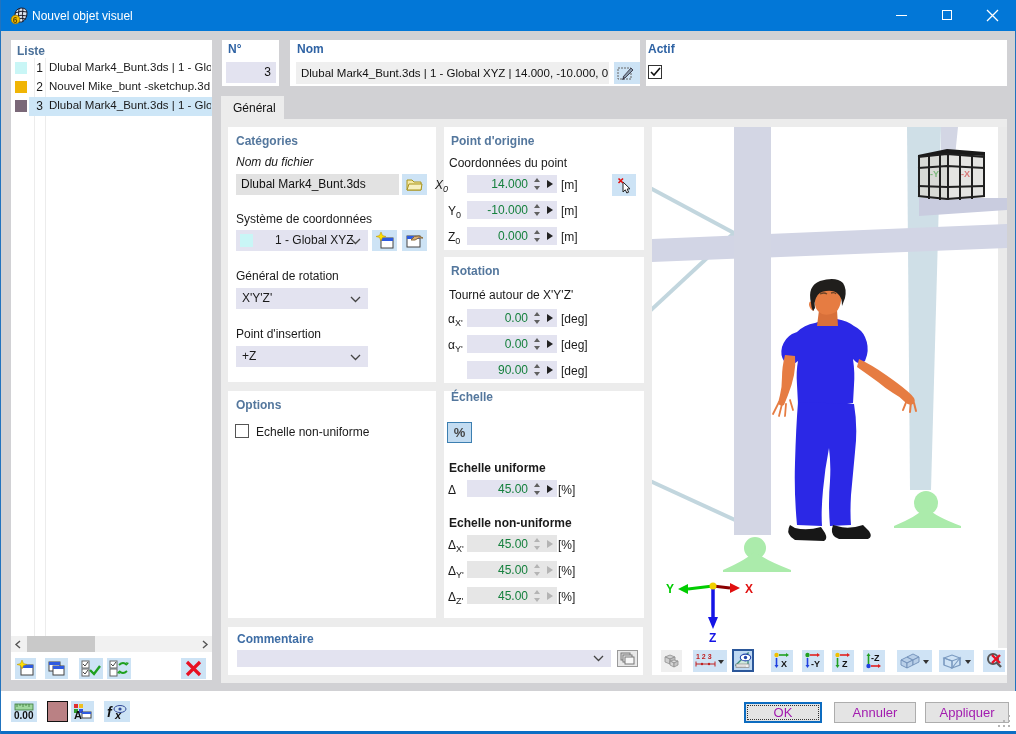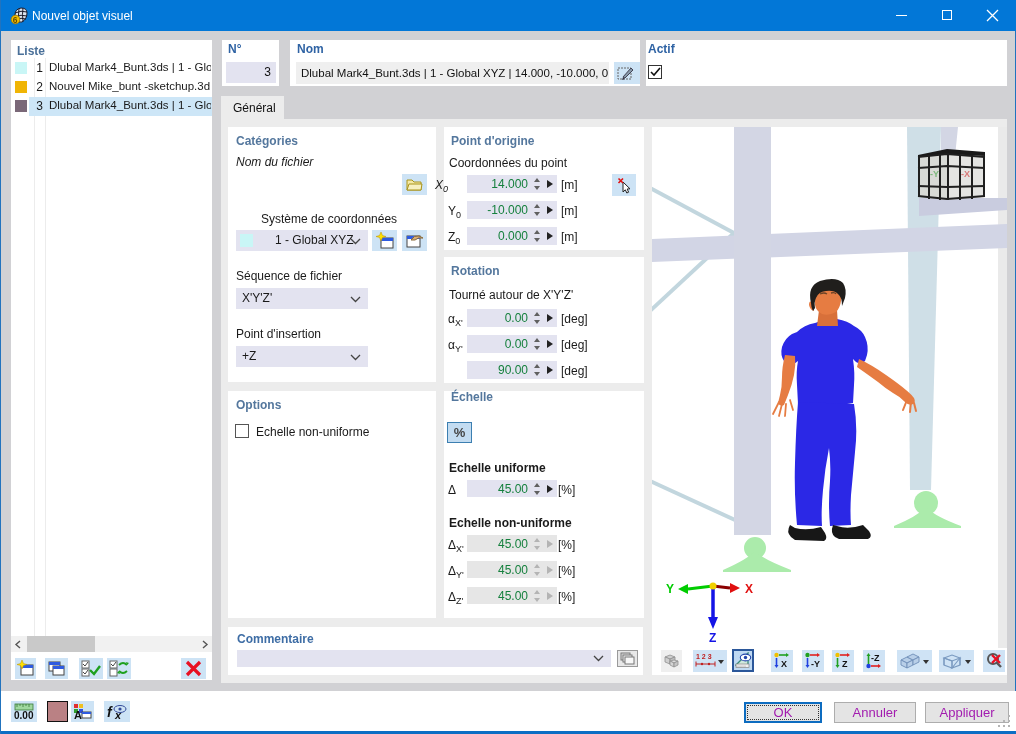--- a/index.html
+++ b/index.html
@@ -125,45 +125,46 @@
       <path d="M1 5 l3 3 l6 -7" stroke="#111" stroke-width="1.6" fill="none"></path>
     </svg>
 
 <div class="abs" style="left:220px;top:96px;width:63px;height:24px;background:#ECECEC;"></div>
 <div class="lab" style="left:232px;top:101px;color:#111;">Général</div>
 <div class="abs" style="left:220px;top:119px;width:786px;height:564px;background:#ECECEC;"></div>
 
 <div class="card" style="left:227px;top:127px;width:208px;height:255px;"></div>
 <div class="gtit" style="left:235px;top:134px;">Catégories</div>
 <div class="lab" style="left:235px;top:155px;font-style:italic;">Nom du fichier</div>
+<div class="abs" style="left:235px;top:174px;width:163px;height:21px;background:#E2E2E2;font-size:12px;color:#111;line-height:21px;padding-left:5px;">Dlubal Mark4_Bunt.3ds</div>
 <div class="btnb" style="left:401px;top:174px;width:25px;height:21px;"></div>
 <svg class="abs" style="left:405px;top:177px" width="17" height="15">
 <path d="M1 3 L6 3 L8 5 L15 5 L15 13 L1 13 Z" fill="#F4E9A6" stroke="#A9941B"></path>
 <path d="M1 13 L3 7 L16 7 L15 13 Z" fill="#F7F0C0" stroke="#A9941B"></path>
     </svg>
-<div class="lab" style="left:235px;top:212px;margin-left:25px;">Système de coordonnées</div>
+<div class="lab" style="left:235px;top:212px;">Système de coordonnées</div>
 <div class="combo" style="left:235px;top:230px;width:132px;height:21px;"></div>
 <div class="abs" style="left:239px;top:234px;width:13px;height:13px;background:#C9F6F6;"></div>
 <div class="lab" style="left:258px;top:233px;margin-left:16px;">1 - Global XYZ</div>
 <svg class="abs" style="left:349px;top:238px" width="11" height="7">
       <path d="M1 1 L5.5 5.5 L10 1" stroke="#444" stroke-width="1.3" fill="none"></path>
     </svg>
 <div class="btnb" style="left:371px;top:230px;width:25px;height:21px;"></div>
 <svg class="abs" style="left:374px;top:232px" width="20" height="17">
 <rect x="6" y="6" width="12" height="10" fill="#fff" stroke="#444"></rect>
       <rect x="6" y="6" width="12" height="3" fill="#2E5BE0"></rect>
 <path d="M6 0 L7.5 3.5 L11 4.5 L7.5 5.5 L6 9 L4.5 5.5 L1 4.5 L4.5 3.5 Z" fill="#FFE000" stroke="#B89000" stroke-width="0.5"></path>
     </svg>
 <div class="btnb" style="left:401px;top:230px;width:25px;height:21px;"></div>
 <svg class="abs" style="left:404px;top:232px" width="20" height="17">
 <rect x="2" y="4" width="13" height="11" fill="#fff" stroke="#444"></rect>
       <rect x="2" y="4" width="13" height="3" fill="#2E5BE0"></rect>
 <path d="M6 8 q3 -5 8 -4 l4 2 q-5 -1 -8 2 z" fill="#D8B07A" stroke="#8A6A3A"></path>
     </svg>
-<div class="lab" style="left:235px;top:269px;">Séquence de fichier</div>
+<div class="lab" style="left:235px;top:269px;">Général de rotation</div>
 <div class="combo" style="left:235px;top:288px;width:132px;height:21px;"></div>
 <div class="lab" style="left:241px;top:291px;">X'Y'Z'</div>
 <svg class="abs" style="left:349px;top:296px" width="11" height="7">
       <path d="M1 1 L5.5 5.5 L10 1" stroke="#444" stroke-width="1.3" fill="none"></path>
     </svg>
 <div class="lab" style="left:235px;top:327px;">Point d'insertion</div>
 <div class="combo" style="left:235px;top:346px;width:132px;height:21px;"></div>
 <div class="lab" style="left:241px;top:349px;">+Z</div>
 <svg class="abs" style="left:349px;top:354px" width="11" height="7">
       <path d="M1 1 L5.5 5.5 L10 1" stroke="#444" stroke-width="1.3" fill="none"></path>

